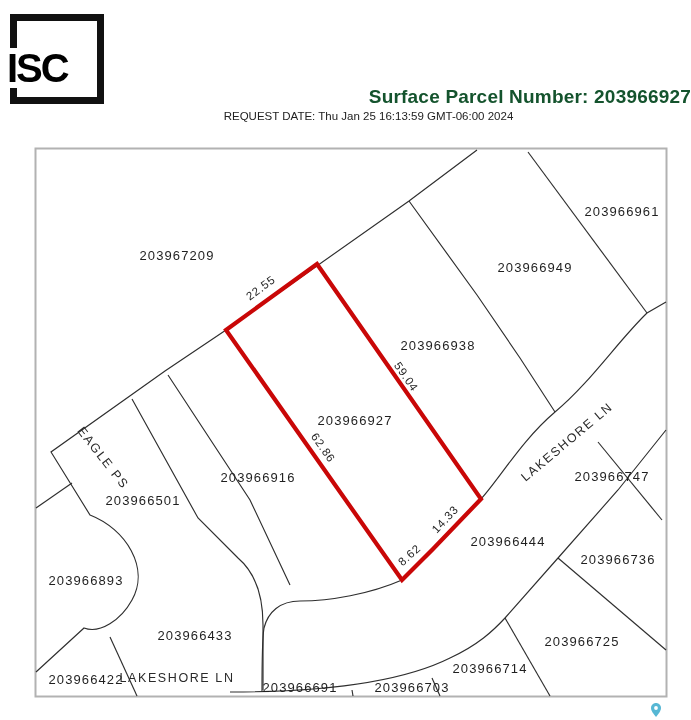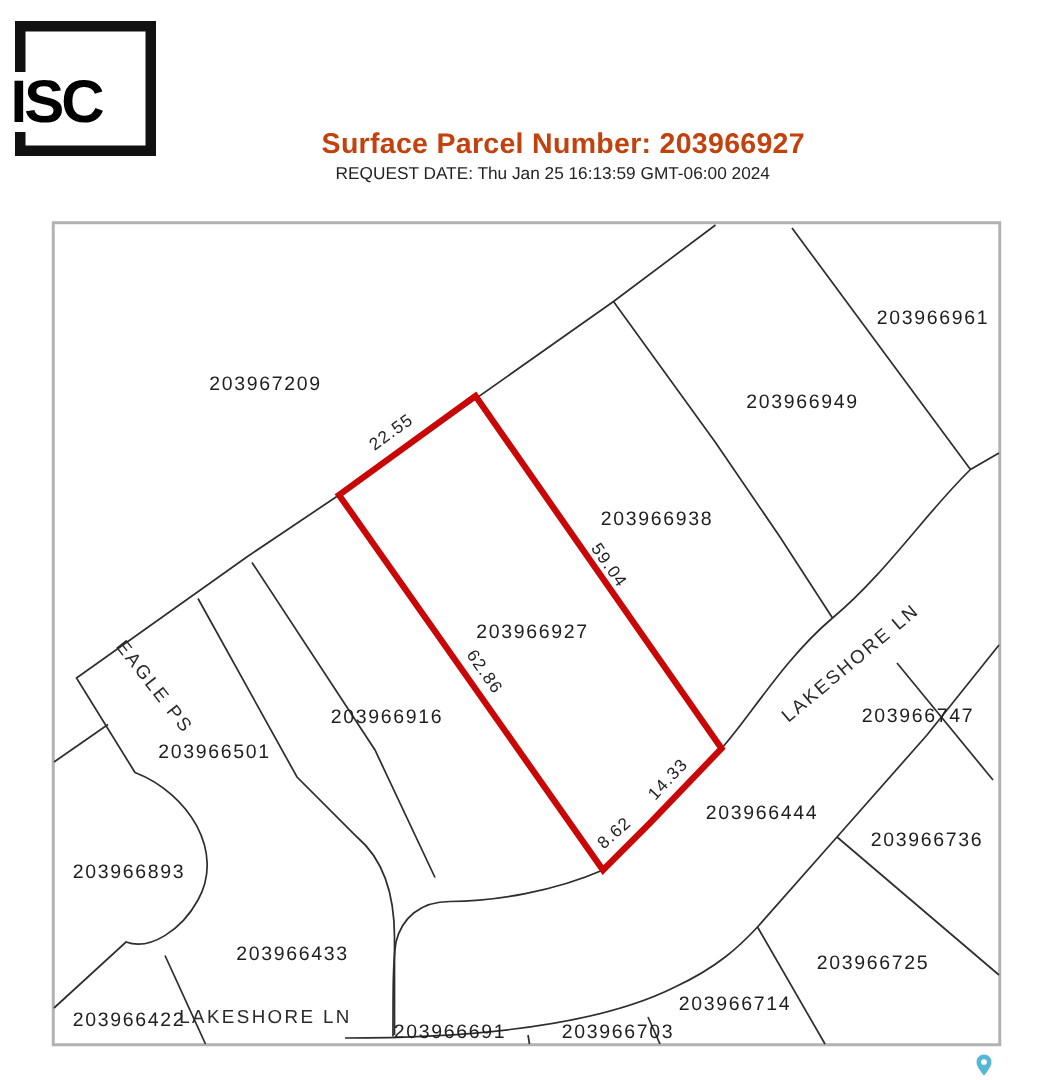--- a/index.html
+++ b/index.html
@@ -12,22 +12,22 @@
     position:absolute;left:10px;top:14px;width:94px;height:90px;
     border:7px solid #111;box-sizing:border-box;background:#fff;
   }
   .logo-text{
     position:absolute;left:-11px;bottom:9px;
     font-family:Liberation Sans, sans-serif;font-weight:bold;
     font-size:40px;line-height:1;color:#000000;background:#fff;
     padding:0 4px 0 1px;letter-spacing:-2px;
   }
   .title{
-    position:absolute;left:60px;right:0;top:86px;text-align:center;
-    font-size:19px;font-weight:bold;color:#c2410c;letter-spacing:0.2px;
+    position:absolute;left:60px;right:0;top:86px;text-align:right;
+    font-size:19px;font-weight:bold;color:#14532d;letter-spacing:0.2px;
   }
   .request-date{
     position:absolute;left:60px;right:14px;top:110px;text-align:center;
     font-size:11.5px;color:#222;
   }
   
   svg.map{position:absolute;left:0;top:0;}
   svg text{
     font-family:"Liberation Sans", sans-serif;
     fill:#1f1f1f;font-size:13px;letter-spacing:1.1px;

